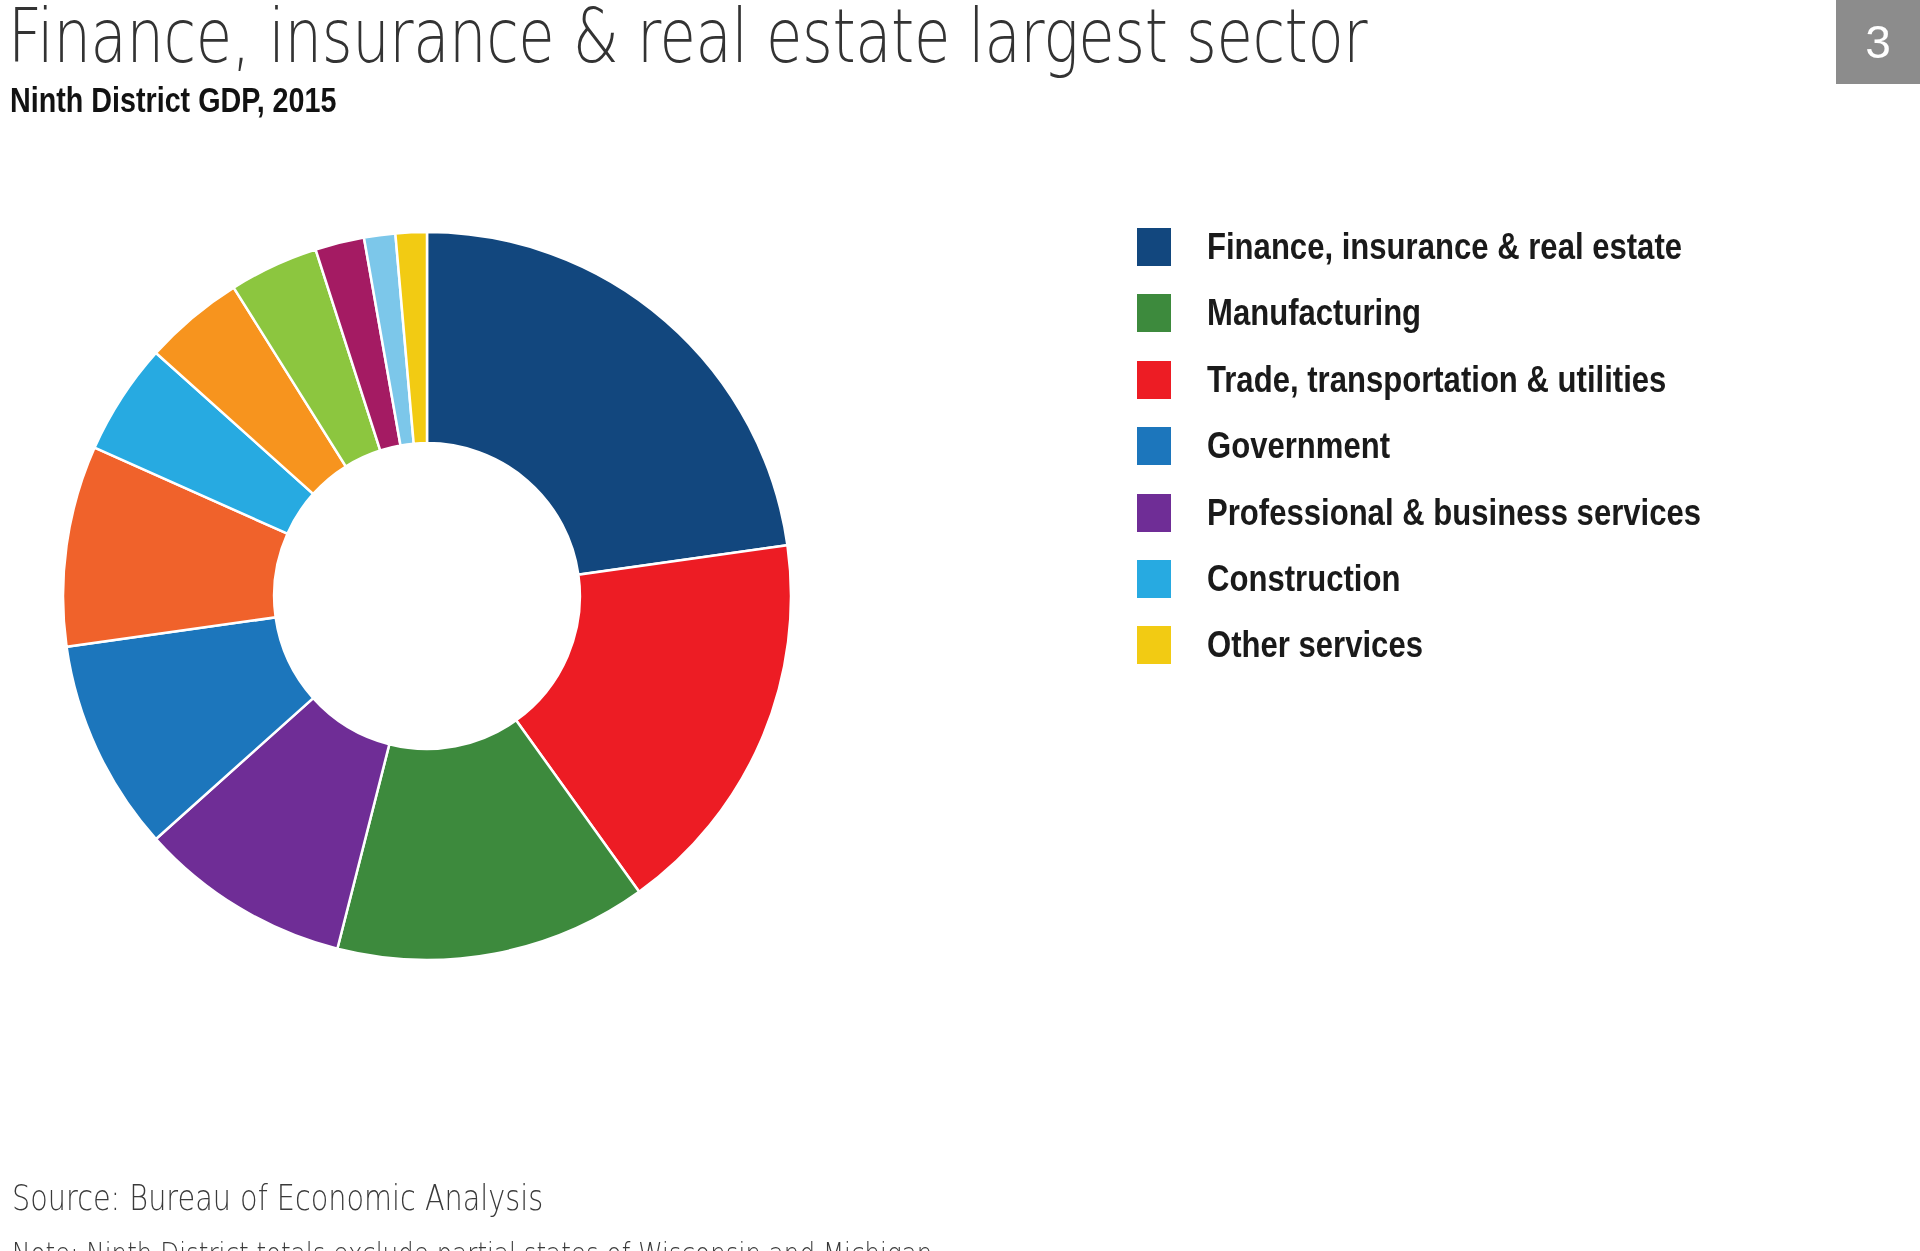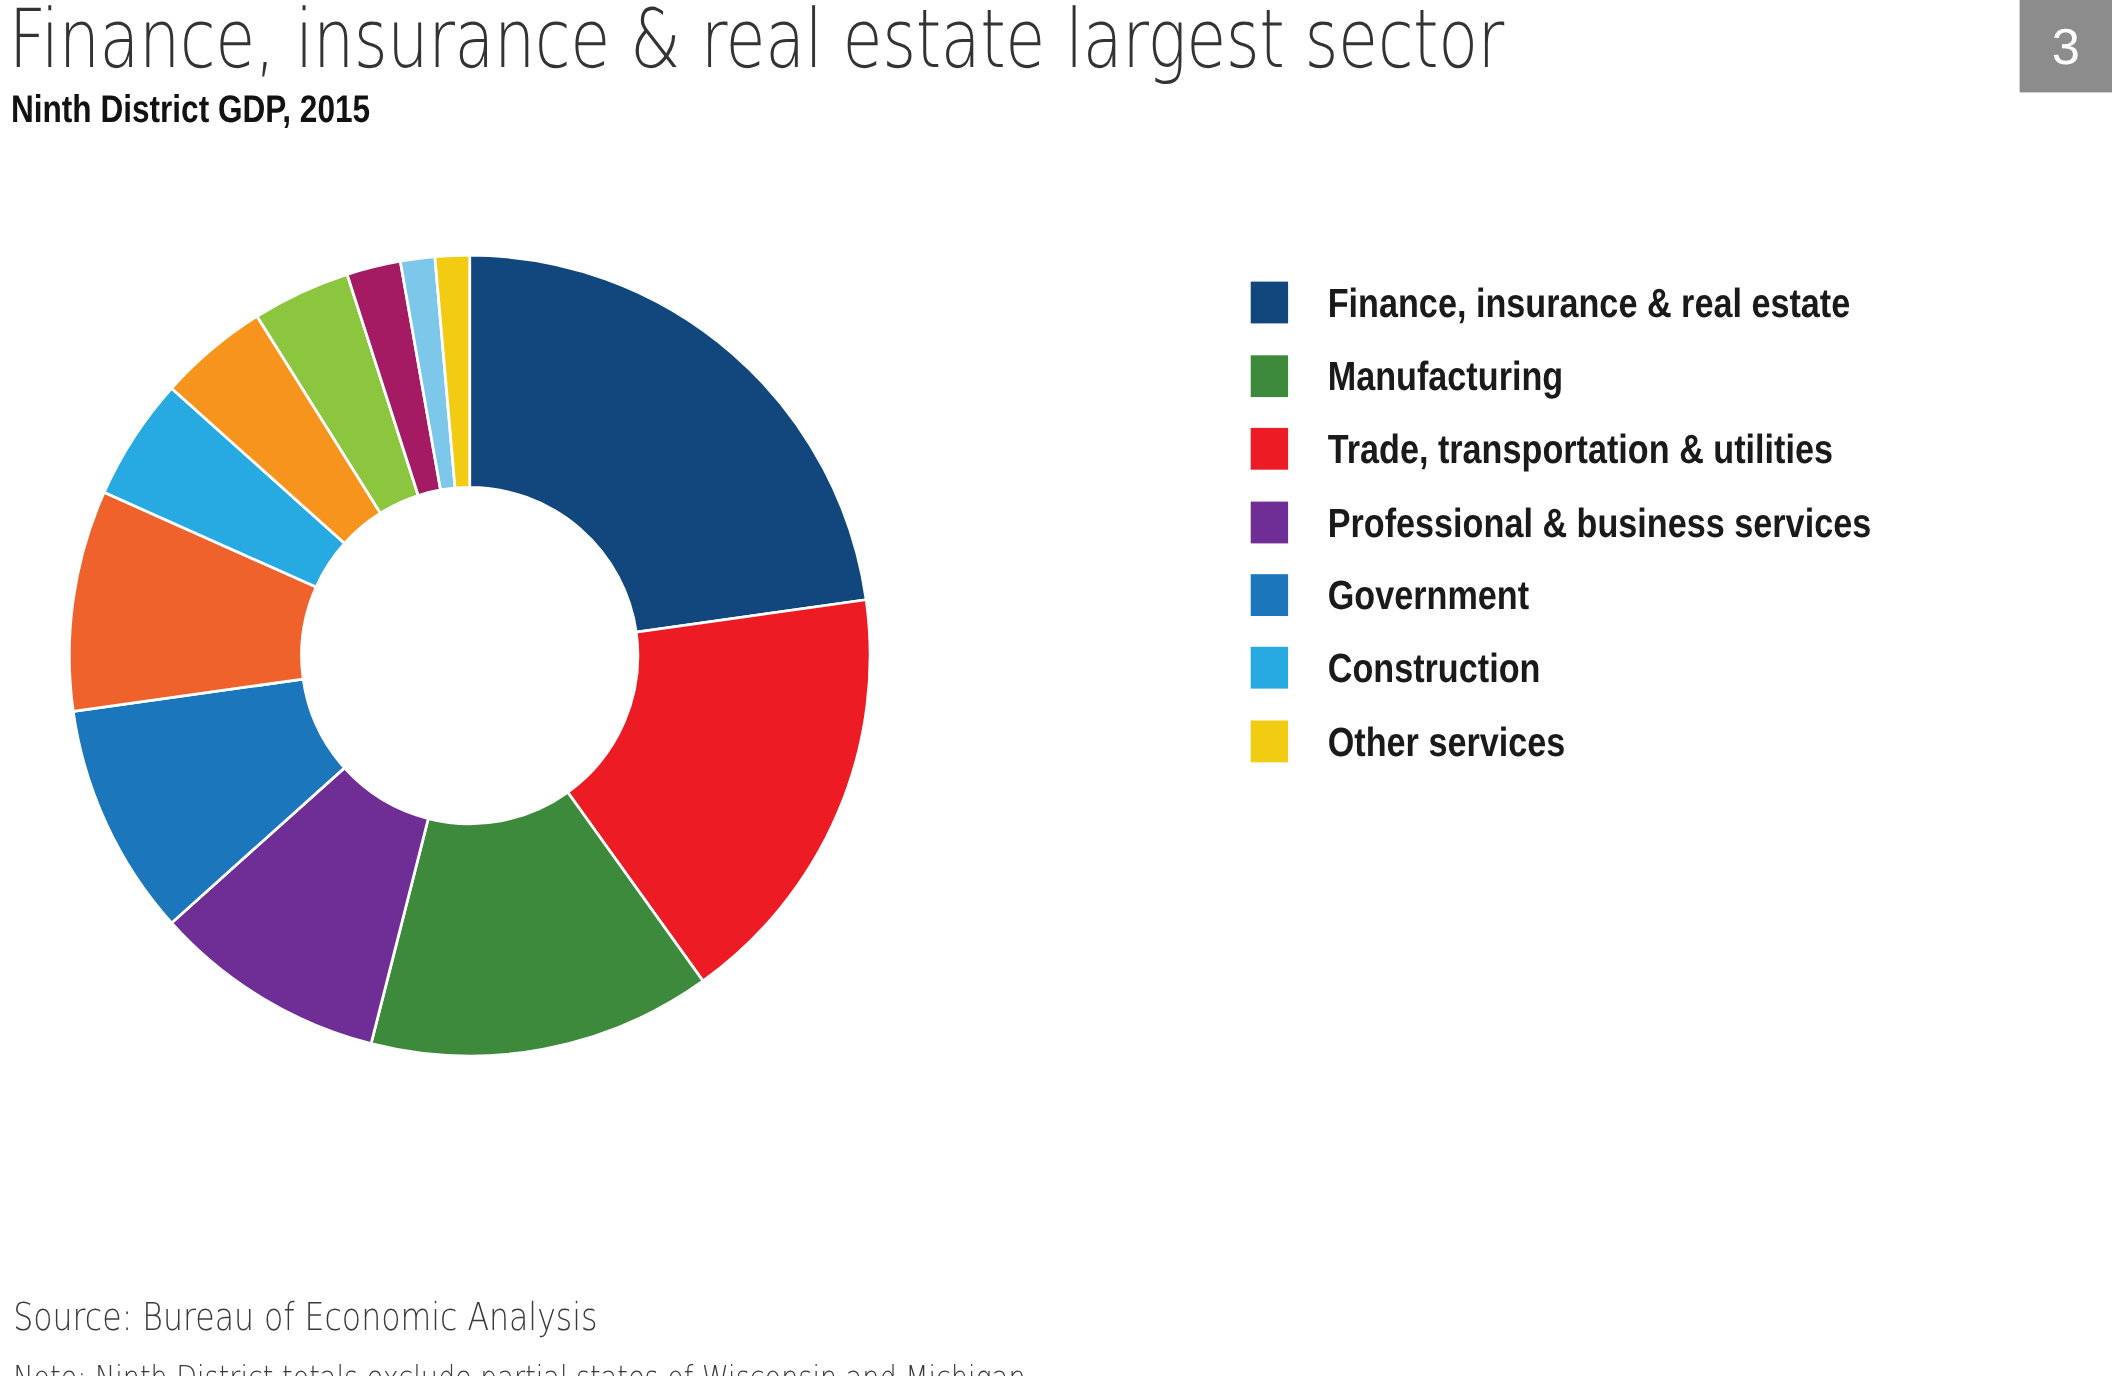--- a/index.html
+++ b/index.html
@@ -76,21 +76,21 @@
 
   
   #legend {
     position: absolute;
     left: 1093px;
     top: 228px;
     width: 800px;
   }
   .legend-row {
     display: flex;
-    align-items: flex-end;
+    align-items: flex-start;
     height: 66.4px;
     padding-left: 44px;
   }
   .legend-swatch {
     width: 34px;
     height: 38px;
     flex: 0 0 34px;
   }
   .legend-label {
     margin-left: 36px;
@@ -169,28 +169,28 @@
     </div>
     <div class="legend-row">
       <span class="legend-swatch" style="background: rgb(61, 138, 61);"></span>
       <span class="legend-label">Manufacturing</span>
     </div>
     <div class="legend-row">
       <span class="legend-swatch" style="background: rgb(237, 28, 36);"></span>
       <span class="legend-label">Trade, transportation &amp; utilities</span>
     </div>
     <div class="legend-row">
+      <span class="legend-swatch" style="background: rgb(28, 118, 188);"></span>
+      <span class="legend-label">Government</span>
+    </div>
+    <div class="legend-row">
       <span class="legend-swatch" style="background: rgb(111, 45, 150);"></span>
       <span class="legend-label">Professional &amp; business services</span>
     </div>
     <div class="legend-row">
-      <span class="legend-swatch" style="background: rgb(28, 118, 188);"></span>
-      <span class="legend-label">Government</span>
-    </div>
-    <div class="legend-row">
       <span class="legend-swatch" style="background: rgb(39, 170, 225);"></span>
       <span class="legend-label">Construction</span>
     </div>
     <div class="legend-row">
       <span class="legend-swatch" style="background: rgb(242, 203, 19);"></span>
       <span class="legend-label">Other services</span>
     </div>
   </div>
 
 <div id="source">Source: Bureau of Economic Analysis</div>

